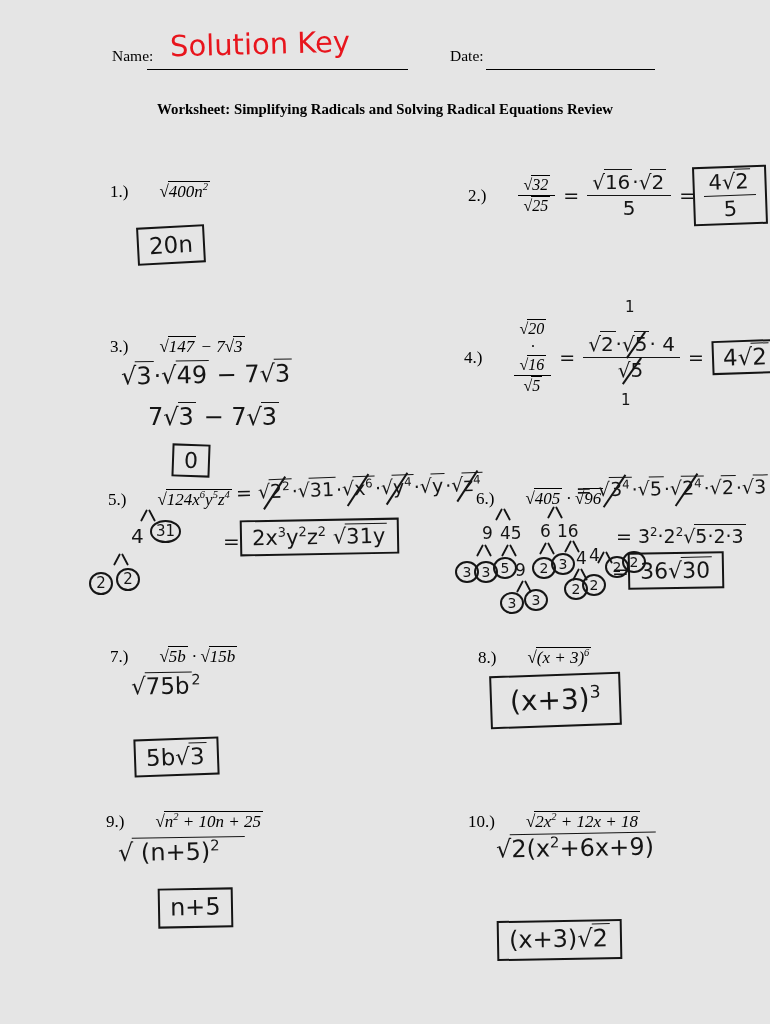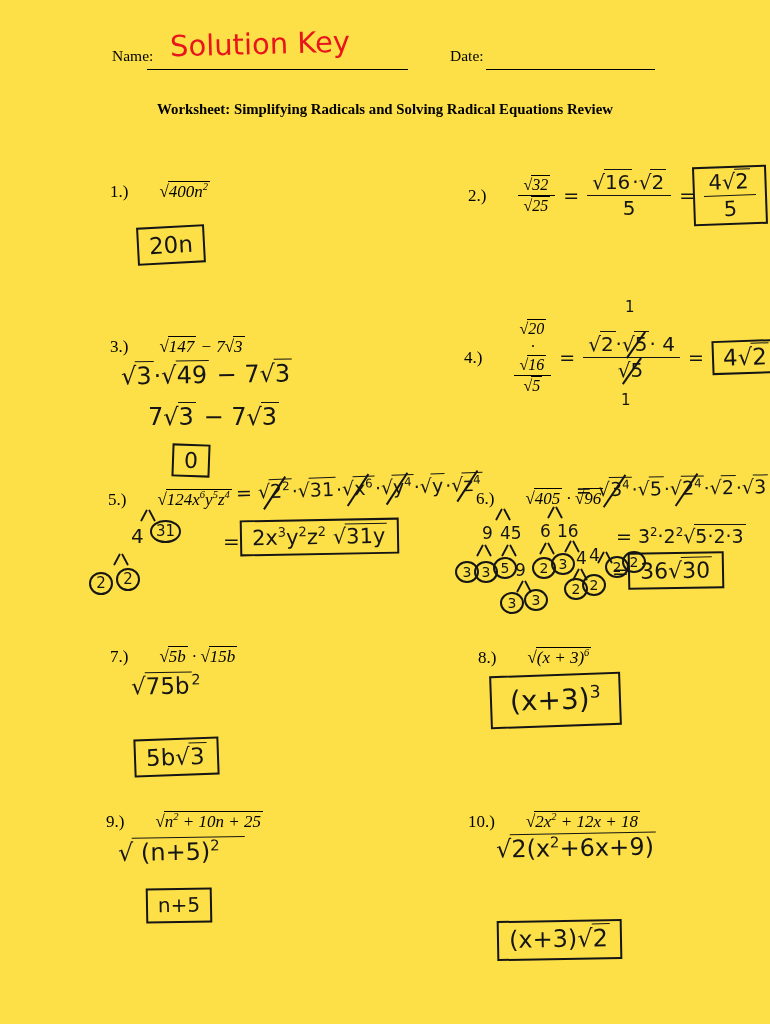--- a/index.html
+++ b/index.html
@@ -1,21 +1,21 @@
 <!DOCTYPE html>
 <html style="--ink-red: #e8151d; --ink-black: #151515;"><head>
 <meta charset="utf-8">
 <style>
   :root{
     --ink-red:#e8151d;
     --ink-black:#151515;
   }
   html,body{margin:0;padding:0;background:#ffffff;}
   .page{
-    position:relative;width:770px;height:1024px;background:#fde047;
+    position:relative;width:770px;height:1024px;background:#e5e5e5;
     font-family:"Liberation Serif", serif;color:#000;overflow:hidden;
   }
   .abs{position:absolute;}
   .printed{font-family:"Liberation Serif", serif;font-size:17px;}
   .pmath{font-style:italic;margin-left:24px;}
   .plabel{font-style:normal;white-space:nowrap;}
   .hw{font-family:"DejaVu Sans", sans-serif;color:var(--ink-black);line-height:1.15;white-space:nowrap;}
   .red{color:var(--ink-red);}
   .title{position:absolute;left:0;right:0;top:101px;text-align:center;font-weight:bold;font-size:14.8px;}
   .part{position:absolute;left:85px;top:141px;font-size:15.3px;}
@@ -160,21 +160,21 @@
     <span class="plabel">8.)</span>
     <span class="pmath"><span class="sq">√<span class="rad">(x + 3)<sup>6</sup></span></span></span>
   </div>
   <div class="ansbox hw" style="left:490px;top:674px;font-size:28px;padding:8px 18px;transform:rotate(-2deg)">(x+3)<sup>3</sup></div>
 
   <div class="row printed" style="left:106px;top:811px">
     <span class="plabel">9.)</span>
     <span class="pmath"><span class="sq">√<span class="rad">n<sup>2</sup> + 10n + 25</span></span></span>
   </div>
   <span class="abs hw" style="left:118px;top:838px;font-size:24px;transform:rotate(-1deg)"><span class="sq">√<span class="rad">&nbsp;(n+5)<sup>2</sup>&nbsp;&nbsp;&nbsp;</span></span></span>
-  <div class="ansbox hw" style="left:146px;top:888px;font-size:20px;transform:rotate(-1deg)">n+5</div>
+  <div class="ansbox hw" style="left:158px;top:888px;font-size:24px;transform:rotate(-1deg)">n+5</div>
 
   <div class="row printed" style="left:468px;top:811px">
     <span class="plabel">10.)</span>
     <span class="pmath"><span class="sq">√<span class="rad">2x<sup>2</sup> + 12x + 18</span></span></span>
   </div>
   <span class="abs hw" style="left:496px;top:834px;font-size:24px;transform:rotate(-1deg)"><span class="sq">√<span class="rad">2(x<sup>2</sup>+6x+9)</span></span></span>
   <div class="ansbox hw" style="left:497px;top:920px;font-size:24px;transform:rotate(-1deg)">(x+3)<span class="sq">√<span class="rad">2</span></span></div>
 
 </div>
 

